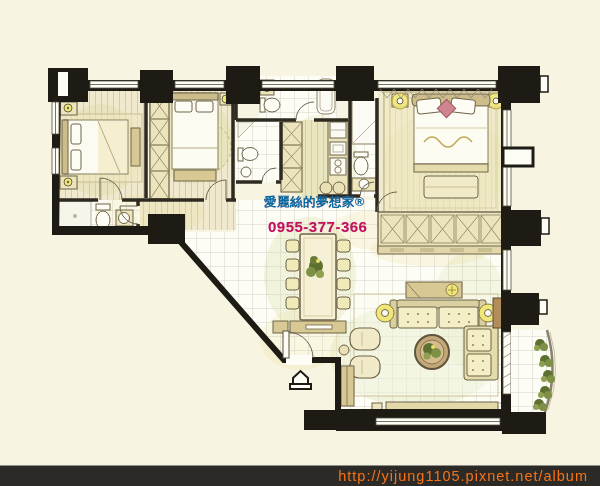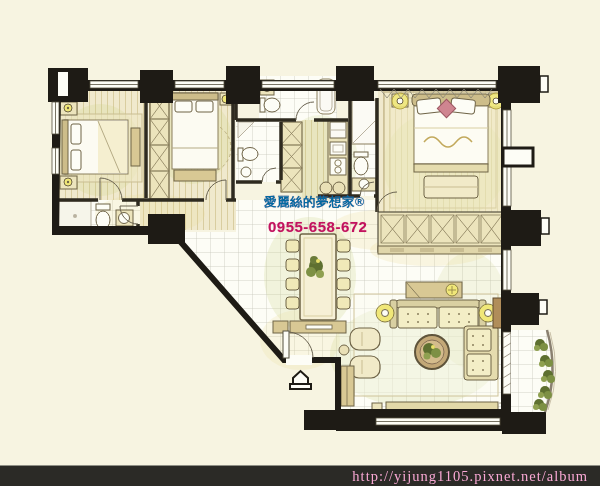--- a/index.html
+++ b/index.html
@@ -15,22 +15,22 @@
   }
   .watermark-phone{
     position:absolute;left:268px;top:218px;
     color:#c2125e;font-size:15px;font-weight:bold;letter-spacing:0.5px;
     text-shadow:0 0 1px rgba(194,18,94,.35);white-space:nowrap;
   }
   .footer-bar{
     position:absolute;left:0;right:0;bottom:0;height:21px;
     background:#2b2a26;border-top:1px solid #8f8f85;
     text-align:right;padding-right:12px;box-sizing:border-box;
-    font-family:Liberation Serif, serif;font-size:14.5px;
-    color:#f9a8d4;line-height:20px;letter-spacing:1px;
+    font-family:Liberation Sans, sans-serif;font-size:14.5px;
+    color:#f97316;line-height:20px;letter-spacing:1px;
   }
 </style>
 </head>
 <body>
 
 <div class="screen">
 
 <svg width="600" height="486" viewBox="0 0 600 486">
   <defs>
     <pattern id="tile" width="14" height="14" patternUnits="userSpaceOnUse">
@@ -403,19 +403,19 @@
           <circle cx="548" cy="395" r="4" fill="#7d9044"></circle>
           <circle cx="541" cy="395" r="3" fill="#8fa050"></circle>
       <circle cx="539" cy="404" r="5" fill="#5e7030"></circle>
           <circle cx="543" cy="407" r="4" fill="#7d9044"></circle>
           <circle cx="536" cy="407" r="3" fill="#8fa050"></circle>
     </g>
   </g>
 </svg>
 
   <div class="watermark-brand">愛麗絲的夢想家®</div>
-  <div class="watermark-phone">0955-658-672</div>
+  <div class="watermark-phone">0955-377-366</div>
 
   <div class="footer-bar">
     <span>http://yijung1105.pixnet.net/album</span>
   </div>
 
 </div>
 
 </body></html>

